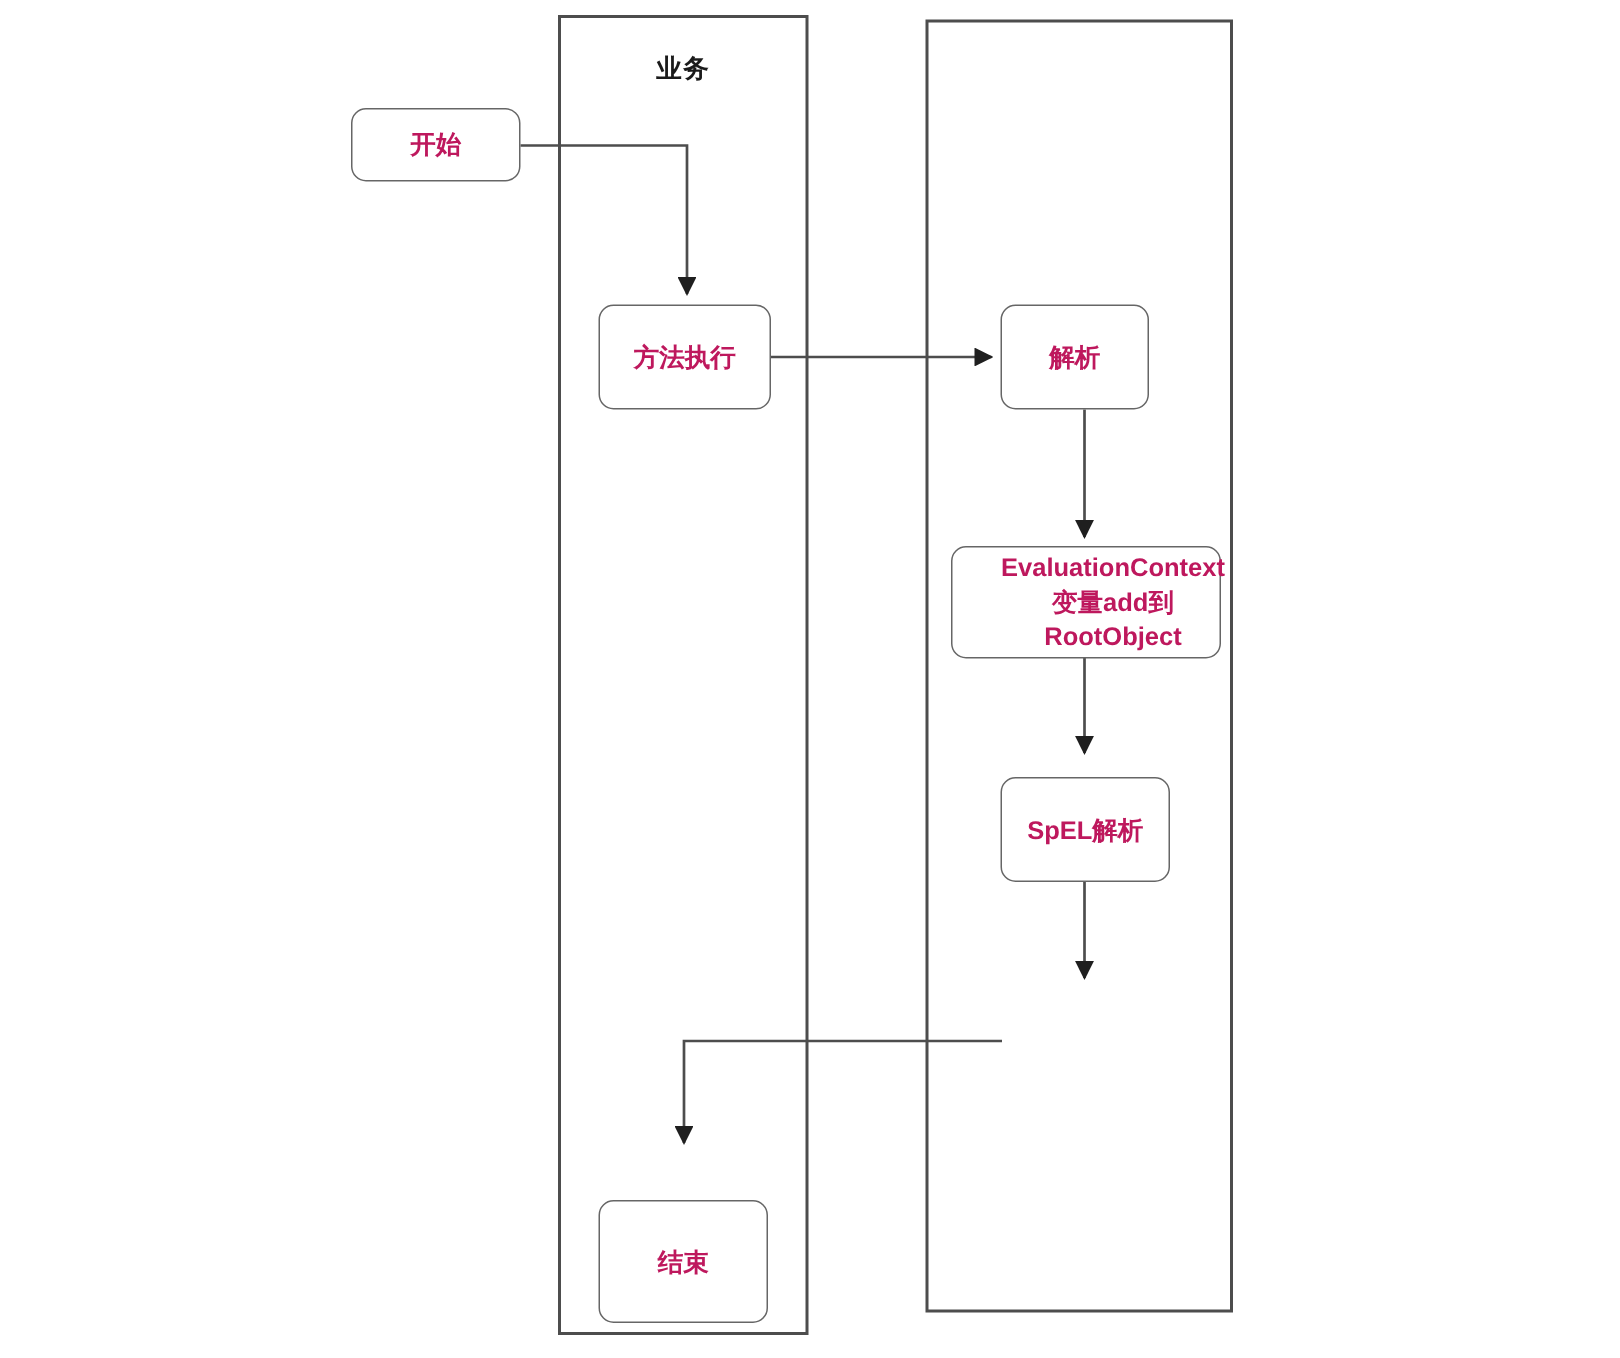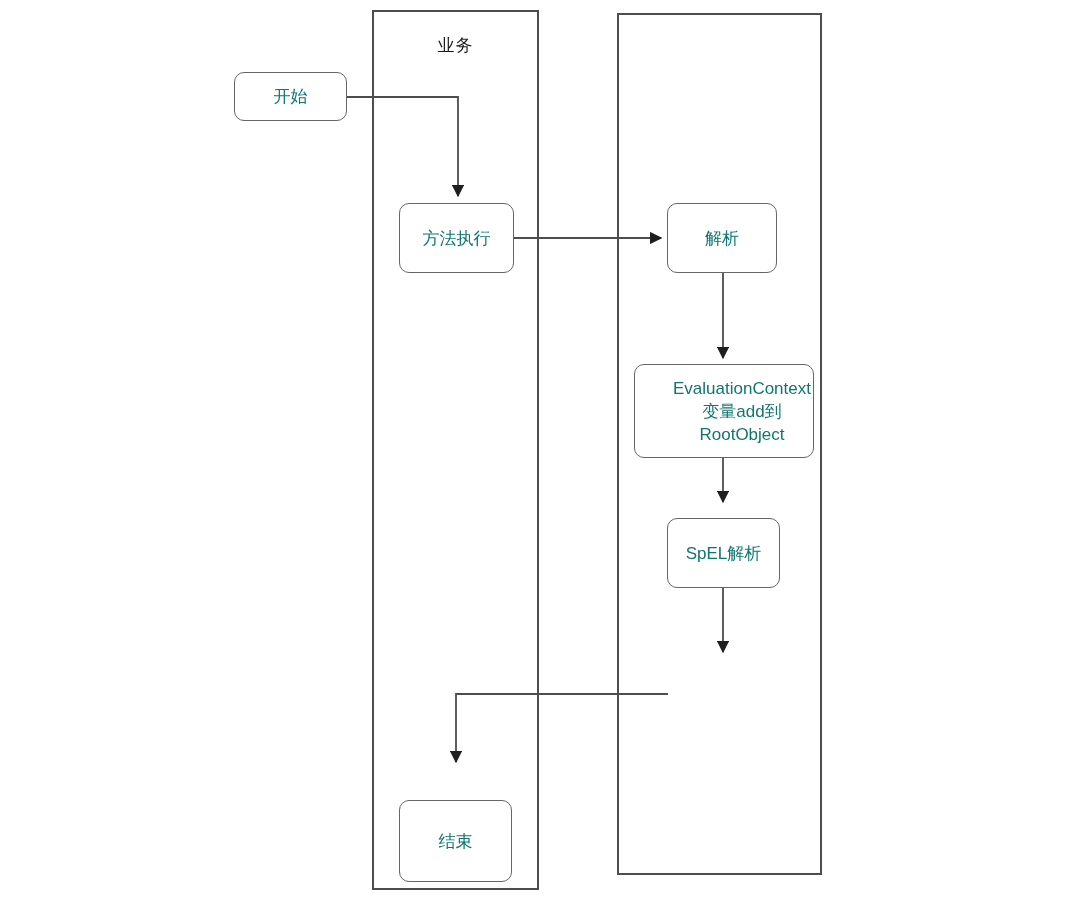--- a/index.html
+++ b/index.html
@@ -10,20 +10,21 @@
   body {
     font-family: "Liberation Sans", "DejaVu Sans", sans-serif;
     color: #1a1a1a;
   }
   #canvas {
     position: relative;
     width: 1080px;
     height: 905px;
     background: #ffffff;
     overflow: hidden;
+    font-weight: bold;
   }
   .lane {
     position: absolute;
     box-sizing: border-box;
     border: 2px solid #4d4d4d;
     background: #ffffff;
   }
   .lane-title {
     position: absolute;
     left: 0;
@@ -40,21 +41,21 @@
     box-sizing: border-box;
     border: 1.6px solid #666666;
     border-radius: 10px;
     background: #ffffff;
     display: flex;
     align-items: center;
     justify-content: center;
     text-align: center;
     font-size: 17px;
     line-height: 23px;
-    color: #0f766e;
+    color: #be185d;
     white-space: pre-line;
     z-index: 4;
   }
   .edges {
     position: absolute;
     left: 0;
     top: 0;
     width: 1080px;
     height: 905px;
     z-index: 2;
@@ -94,22 +95,22 @@
       <path d="M 668 694 L 456 694 L 456 762" marker-end="url(#arrow)"></path>
     </g>
   </svg>
 
   <div class="node" style="left:234px; top:72px; width:113px; height:49px;">开始</div>
 
   <div class="node" style="left:399px; top:203px; width:115px; height:70px;">方法执行</div>
 
   <div class="node" style="left:399px; top:800px; width:113px; height:82px;">结束</div>
 
-  <div class="node" style="left:667px; top:203px; width:110px; height:70px;">解析</div>
+  <div class="node" style="left:667px; top:203px; width:99px; height:70px;">解析</div>
 
-  <div class="node" style="left:634px; top:364px; width:180px; height:94px;padding-left:36px;">EvaluationContext
+  <div class="node" style="left:634px; top:364px; width:180px; height:75px;padding-left:36px;">EvaluationContext
 变量add到
 RootObject</div>
 
   <div class="node" style="left:667px; top:508px; width:113px; height:70px;margin-top:10px;">SpEL解析</div>
 
 
 </div>
 
 </body></html>

